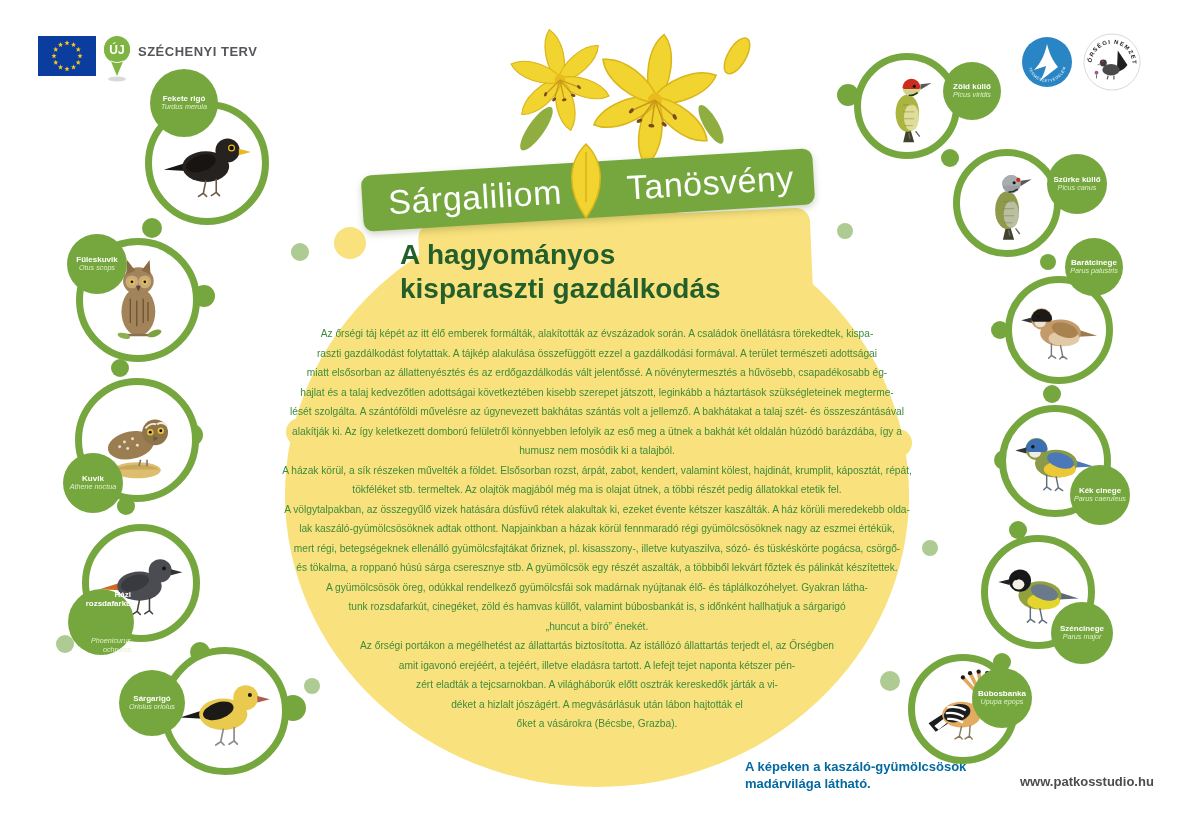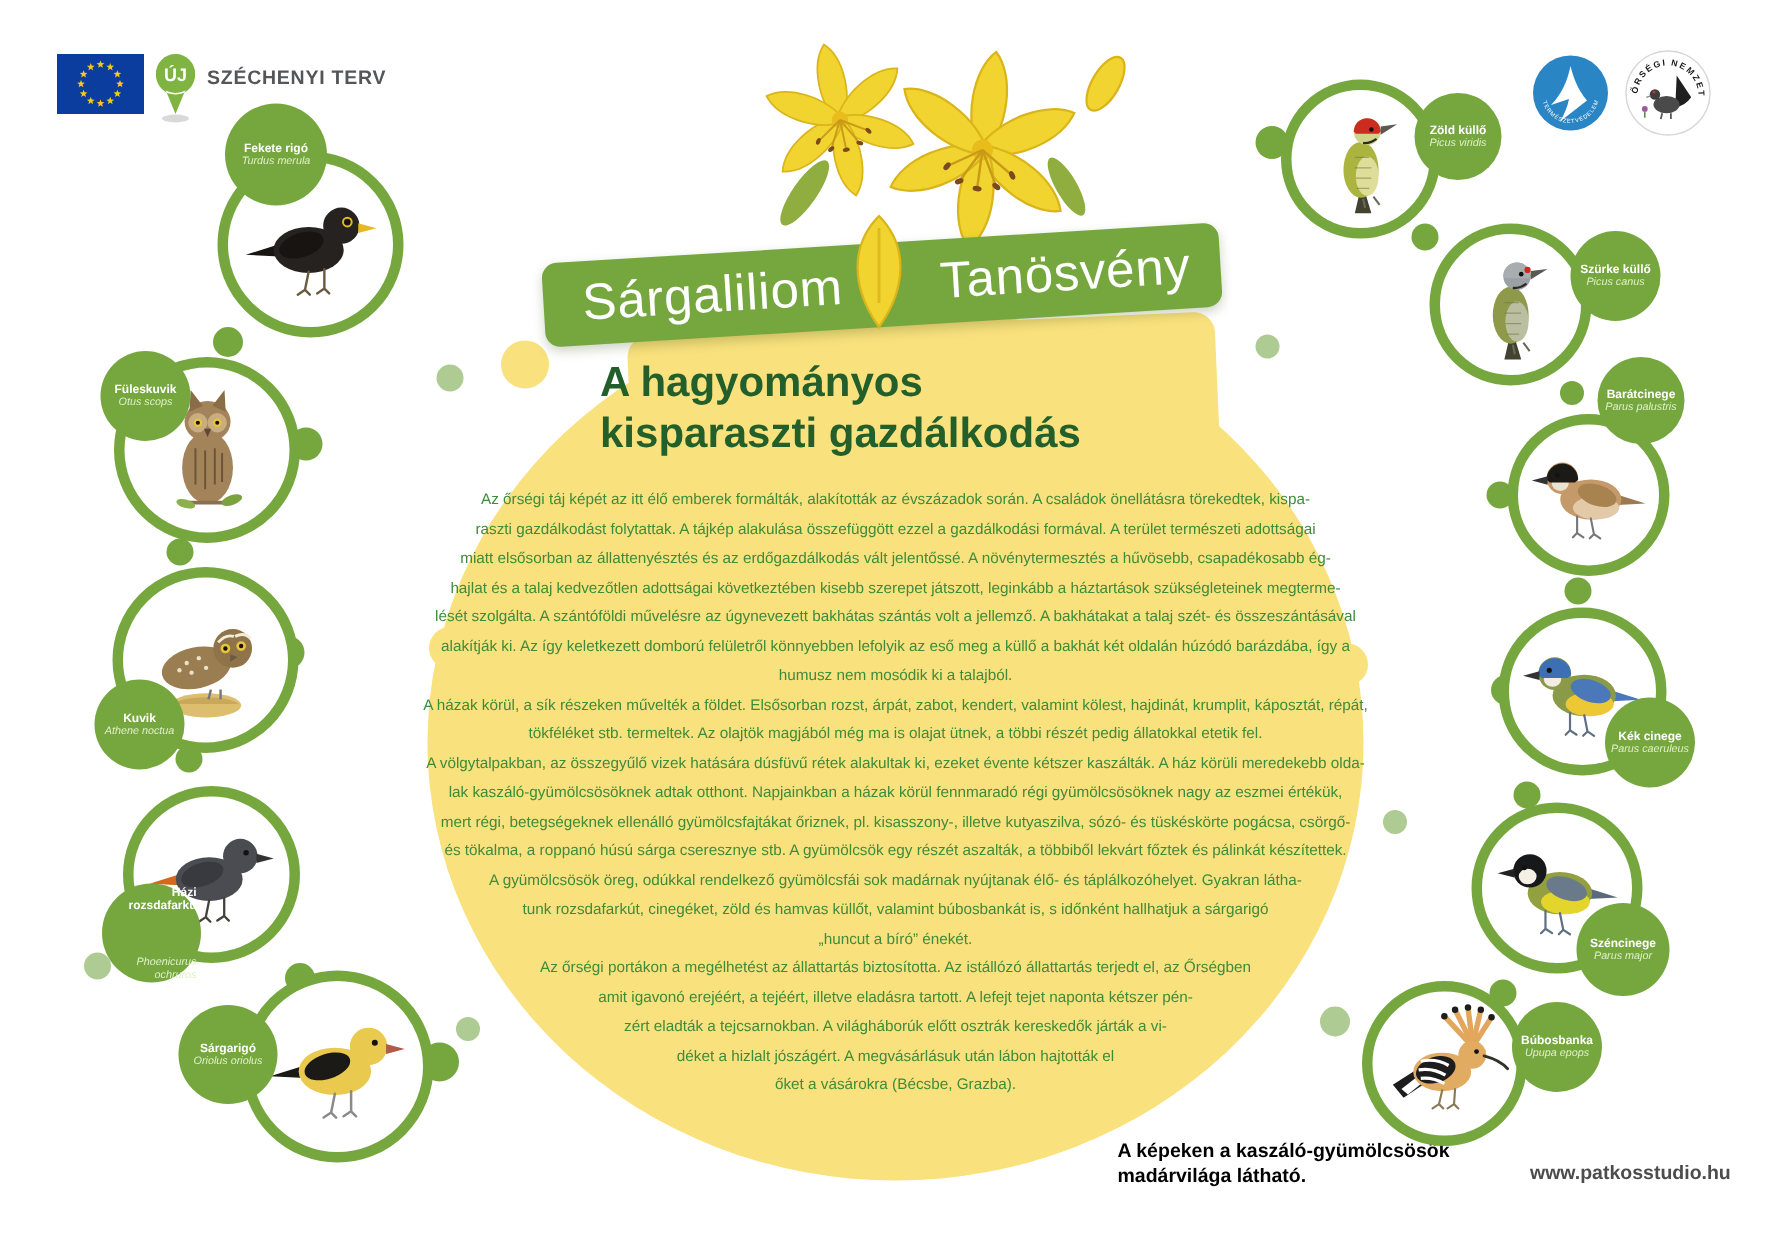--- a/index.html
+++ b/index.html
@@ -26,21 +26,21 @@
     display:flex;align-items:center;justify-content:space-between;
     padding:0 20px 0 26px;box-sizing:border-box;box-shadow:0 3px 7px rgba(60,80,20,.25);}
   .banner span{color:#fff;font-size:34px;font-weight:500;letter-spacing:.5px;}
   .petal-front{position:absolute;left:560px;top:142px;z-index:6;}
   
   .subtitle{position:absolute;left:400px;top:238px;width:400px;text-align:left;z-index:6;
     color:var(--subtitle-green);font-size:28px;font-weight:bold;line-height:34px;}
   .body-text{position:absolute;left:277px;top:324px;width:640px;text-align:center;z-index:6;
     color:var(--text-green);font-size:10.2px;line-height:19.5px;font-weight:500;}
   .bline{white-space:nowrap;}
-  .caption{position:absolute;left:745px;top:758px;z-index:6;color:#000000;font-size:13px;
+  .caption{position:absolute;left:745px;top:758px;z-index:6;color:#0369a1;font-size:13px;
     font-weight:600;line-height:17px;}
   .website{position:absolute;left:1020px;top:774px;z-index:6;color:#4c4c4c;font-size:13px;font-weight:600;}
   
   .medallion{position:absolute;z-index:7;}
   .ring{position:absolute;inset:0;border-radius:50%;border:7px solid var(--green);
     background:#fff;box-sizing:border-box;}
   .bird-art{position:absolute;inset:11%;}
   .label-bubble{position:absolute;z-index:7;border-radius:50%;background:var(--green);
     display:flex;flex-direction:column;align-items:center;justify-content:center;
     text-align:right;padding:3px;box-sizing:border-box;}
@@ -178,21 +178,21 @@
     <div>A hagyományos</div>
     <div>kisparaszti gazdálkodás</div>
   </div>
 
   <div class="body-text">
       <div class="bline">Az őrségi táj képét az itt élő emberek formálták, alakították az évszázadok során. A családok önellátásra törekedtek, kispa-</div>
       <div class="bline">raszti gazdálkodást folytattak. A tájkép alakulása összefüggött ezzel a gazdálkodási formával. A terület természeti adottságai</div>
       <div class="bline">miatt elsősorban az állattenyésztés és az erdőgazdálkodás vált jelentőssé. A növénytermesztés a hűvösebb, csapadékosabb ég-</div>
       <div class="bline">hajlat és a talaj kedvezőtlen adottságai következtében kisebb szerepet játszott, leginkább a háztartások szükségleteinek megterme-</div>
       <div class="bline">lését szolgálta. A szántóföldi művelésre az úgynevezett bakhátas szántás volt a jellemző. A bakhátakat a talaj szét- és összeszántásával</div>
-      <div class="bline">alakítják ki. Az így keletkezett domború felületről könnyebben lefolyik az eső meg a küllő a bakhát két oldalán húzódó barázdába, így a</div>
+      <div class="bline">alakítják ki. Az így keletkezett domború felületről könnyebben lefolyik az eső meg a ütnek a bakhát két oldalán húzódó barázdába, így a</div>
       <div class="bline">humusz nem mosódik ki a talajból.</div>
       <div class="bline">A házak körül, a sík részeken művelték a földet. Elsősorban rozst, árpát, zabot, kendert, valamint kölest, hajdinát, krumplit, káposztát, répát,</div>
       <div class="bline">tökféléket stb. termeltek. Az olajtök magjából még ma is olajat ütnek, a többi részét pedig állatokkal etetik fel.</div>
       <div class="bline">A völgytalpakban, az összegyűlő vizek hatására dúsfüvű rétek alakultak ki, ezeket évente kétszer kaszálták. A ház körüli meredekebb olda-</div>
       <div class="bline">lak kaszáló-gyümölcsösöknek adtak otthont. Napjainkban a házak körül fennmaradó régi gyümölcsösöknek nagy az eszmei értékük,</div>
       <div class="bline">mert régi, betegségeknek ellenálló gyümölcsfajtákat őriznek, pl. kisasszony-, illetve kutyaszilva, sózó- és tüskéskörte pogácsa, csörgő-</div>
       <div class="bline">és tökalma, a roppanó húsú sárga cseresznye stb. A gyümölcsök egy részét aszalták, a többiből lekvárt főztek és pálinkát készítettek.</div>
       <div class="bline">A gyümölcsösök öreg, odúkkal rendelkező gyümölcsfái sok madárnak nyújtanak élő- és táplálkozóhelyet. Gyakran látha-</div>
       <div class="bline">tunk rozsdafarkút, cinegéket, zöld és hamvas küllőt, valamint búbosbankát is, s időnként hallhatjuk a sárgarigó</div>
       <div class="bline">„huncut a bíró” énekét.</div>
@@ -452,21 +452,21 @@
           <path d="M38,58 q14,-3 26,4 M36,66 q14,-2 25,5 M38,74 q12,-1 22,5" stroke="#fff" stroke-width="3" fill="none"></path>
           <circle cx="86" cy="52" r="13" fill="#e2ab62"></circle>
           <circle cx="90" cy="49" r="2.2" fill="#111"></circle>
           <path d="M97,53 Q112,57 119,65" stroke="#33302a" stroke-width="2.6" fill="none" stroke-linecap="round"></path>
           <g stroke="#8a7a5a" stroke-width="2" fill="none" stroke-linecap="round">
             <path d="M58,85 l-3,13 M55,98 l-6,4 M55,98 l4,4"></path>
             <path d="M70,84 l-1,14 M69,98 l-6,4 M69,98 l4,4"></path>
           </g>
         </svg></div>
     </div>
-    <div class="label-bubble" style="left: 1008px; top: 668px; width: 60px; height: 60px;">
+    <div class="label-bubble" style="left: 972px; top: 668px; width: 60px; height: 60px;">
       <span class="bname">Búbosbanka</span>
       <span class="blatin">Upupa epops</span>
     </div>
     <div class="dot dot-g" style="left: 142px; top: 218px; width: 20px; height: 20px;"></div>
     <div class="dot dot-g" style="left: 193px; top: 285px; width: 22px; height: 22px;"></div>
     <div class="dot dot-g" style="left: 111px; top: 359px; width: 18px; height: 18px;"></div>
     <div class="dot dot-g" style="left: 181px; top: 424px; width: 22px; height: 22px;"></div>
     <div class="dot dot-g" style="left: 117px; top: 497px; width: 18px; height: 18px;"></div>
     <div class="dot dot-g" style="left: 190px; top: 642px; width: 20px; height: 20px;"></div>
     <div class="dot dot-g" style="left: 941px; top: 149px; width: 18px; height: 18px;"></div>

